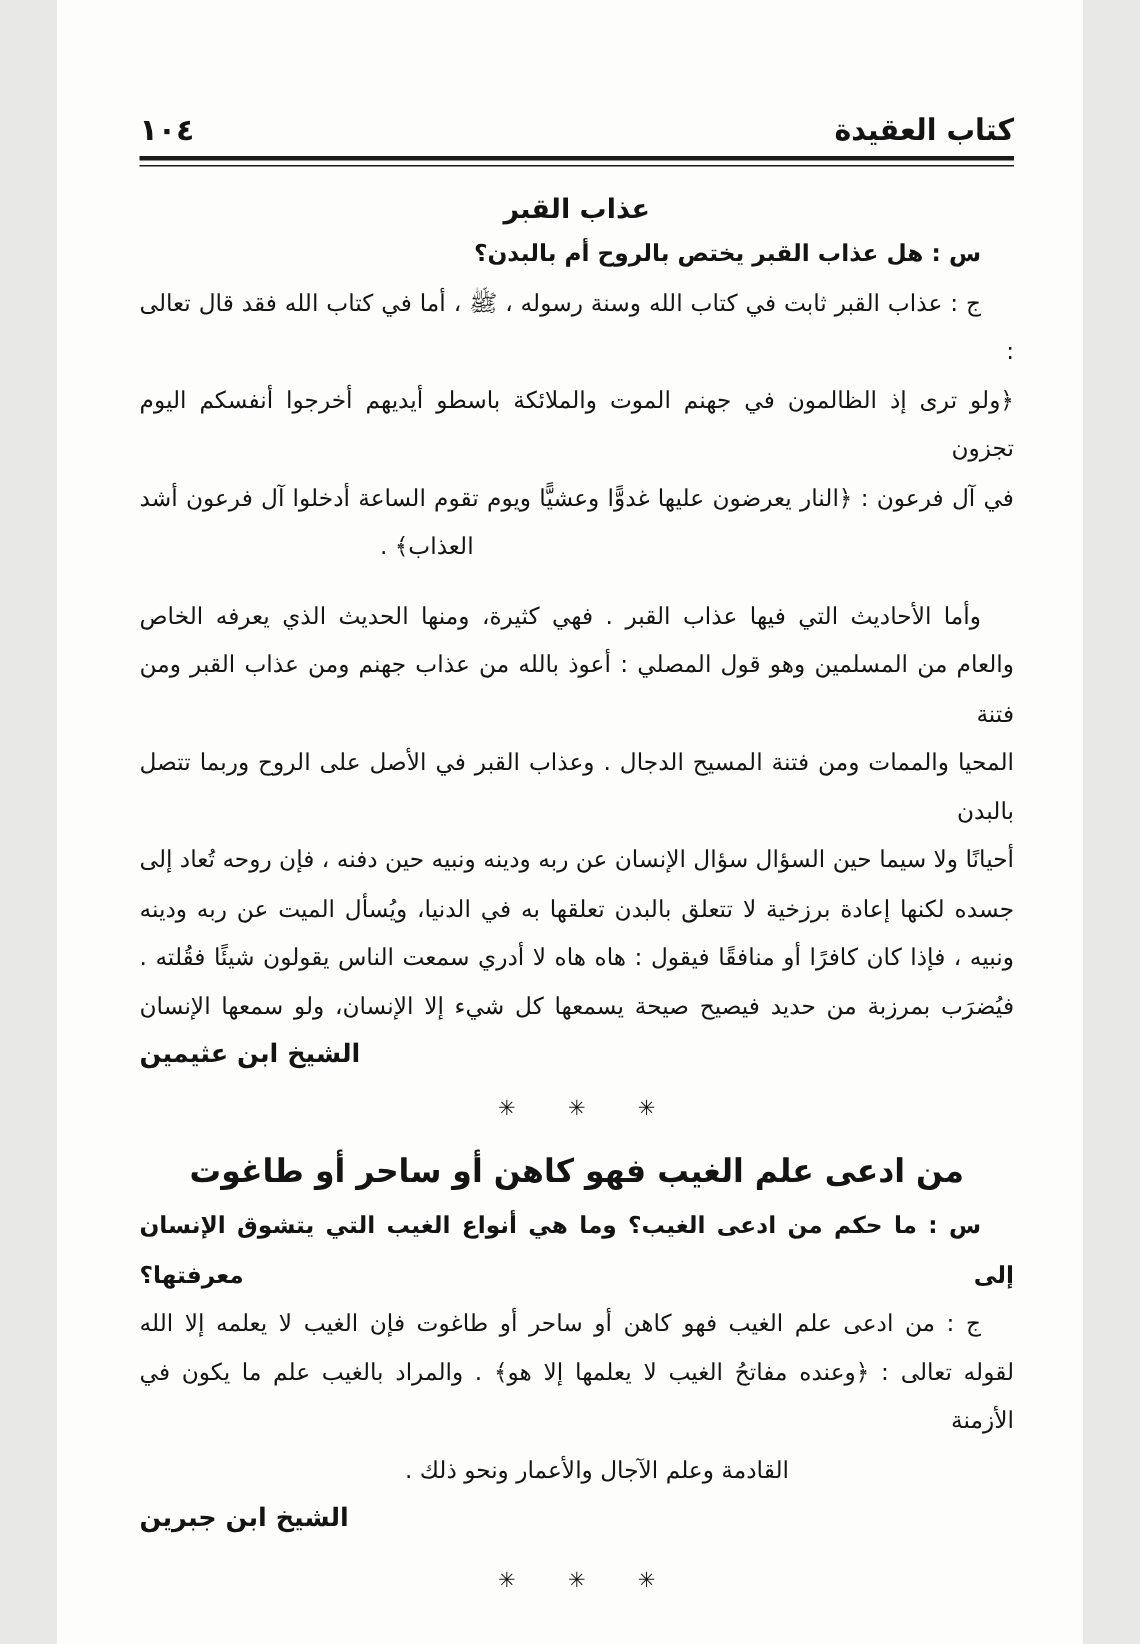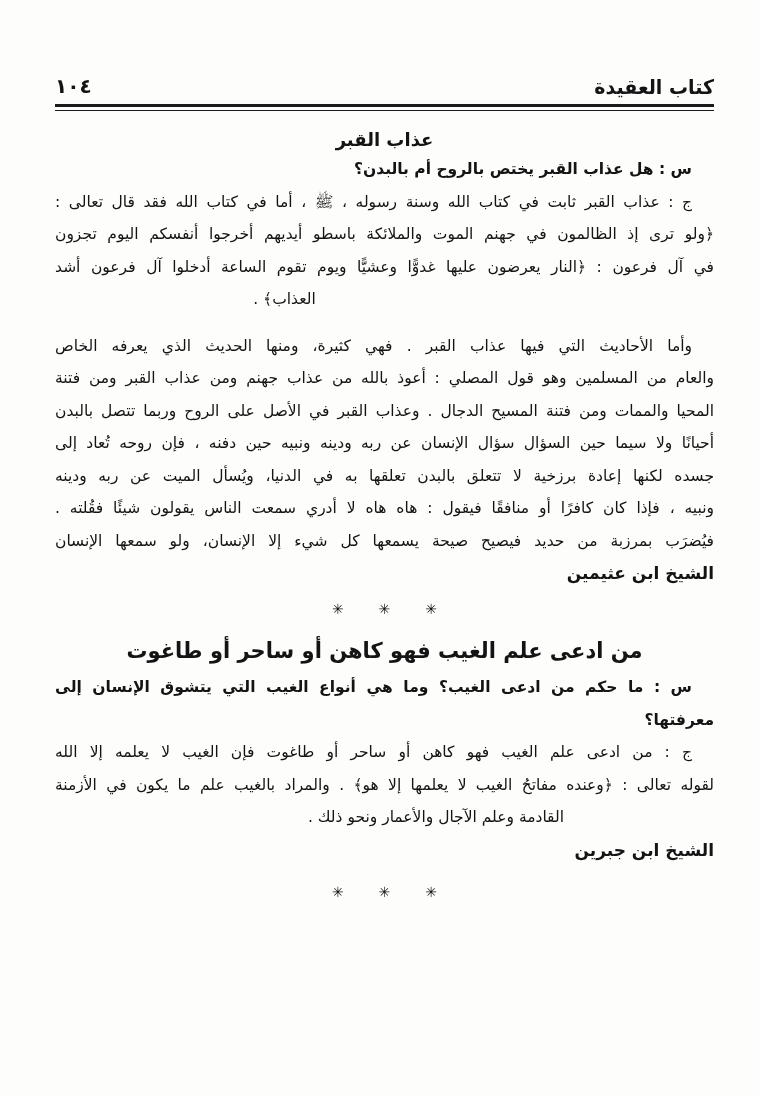--- a/index.html
+++ b/index.html
@@ -1,18 +1,18 @@
 <!DOCTYPE html>
 <html lang="ar"><head>
 <meta charset="utf-8">
 <style>
   html,body { margin:0; padding:0; background:#e8e8e6; }
   .page {
     position:relative;
-    width:760px; height:1096px;
+    width:684px; height:1096px;
     margin:0 auto;
     background:#fdfdfc;
     color:#141414;
     font-family:"DejaVu Sans", sans-serif;
     overflow:hidden;
   }
   
   .header {
     direction:ltr;
     display:flex; justify-content:space-between; align-items:flex-end;
@@ -42,21 +42,21 @@
   .para.tight { margin-top:5px; }
   .line {
     font-size:15.5px; line-height:32.5px;
     text-align:justify; text-align-last:justify;
   }
   .line.first { text-indent:22px; }
   .line.first-right { text-indent:22px; text-align:right; text-align-last:auto; }
   .line.last { text-align:right; text-align-last:auto; }
   .signature {
     font-weight:bold; font-size:17px; line-height:33px;
-    text-align:right;
+    text-align:left;
   }
   .separator {
     text-align:center; font-size:14px; font-weight:bold;
     line-height:26px; margin-top:6px; word-spacing:30px;
   }
   .separator.second { margin-top:12px; }
 </style>
 </head>
 <body>
 

